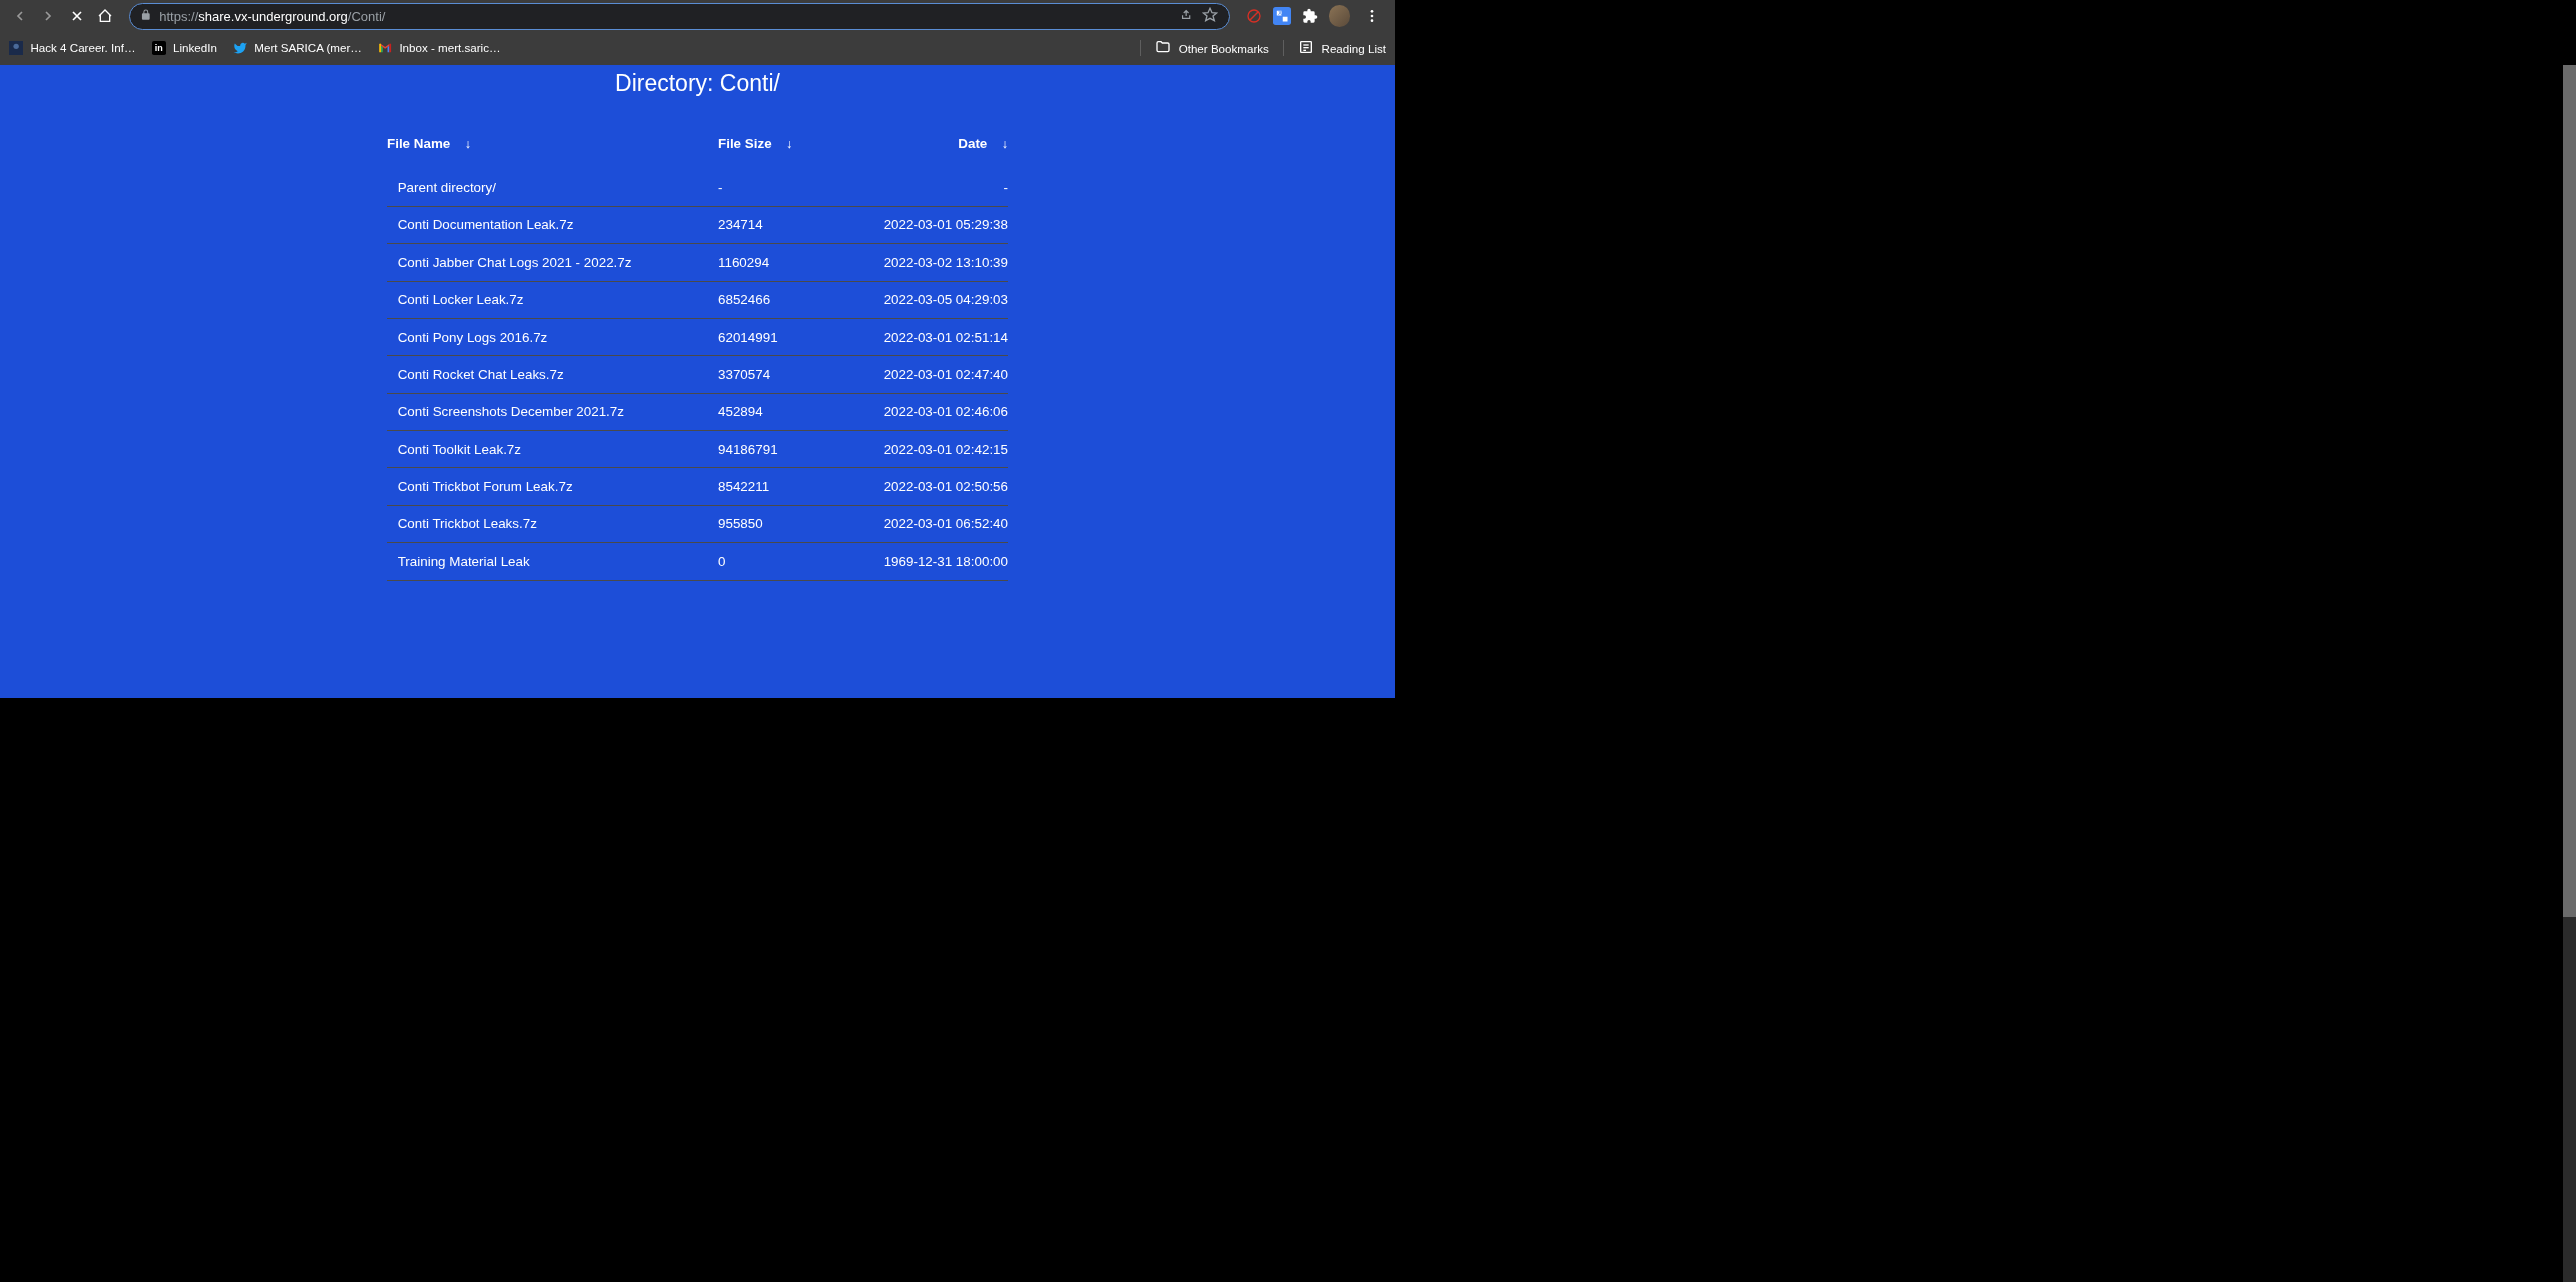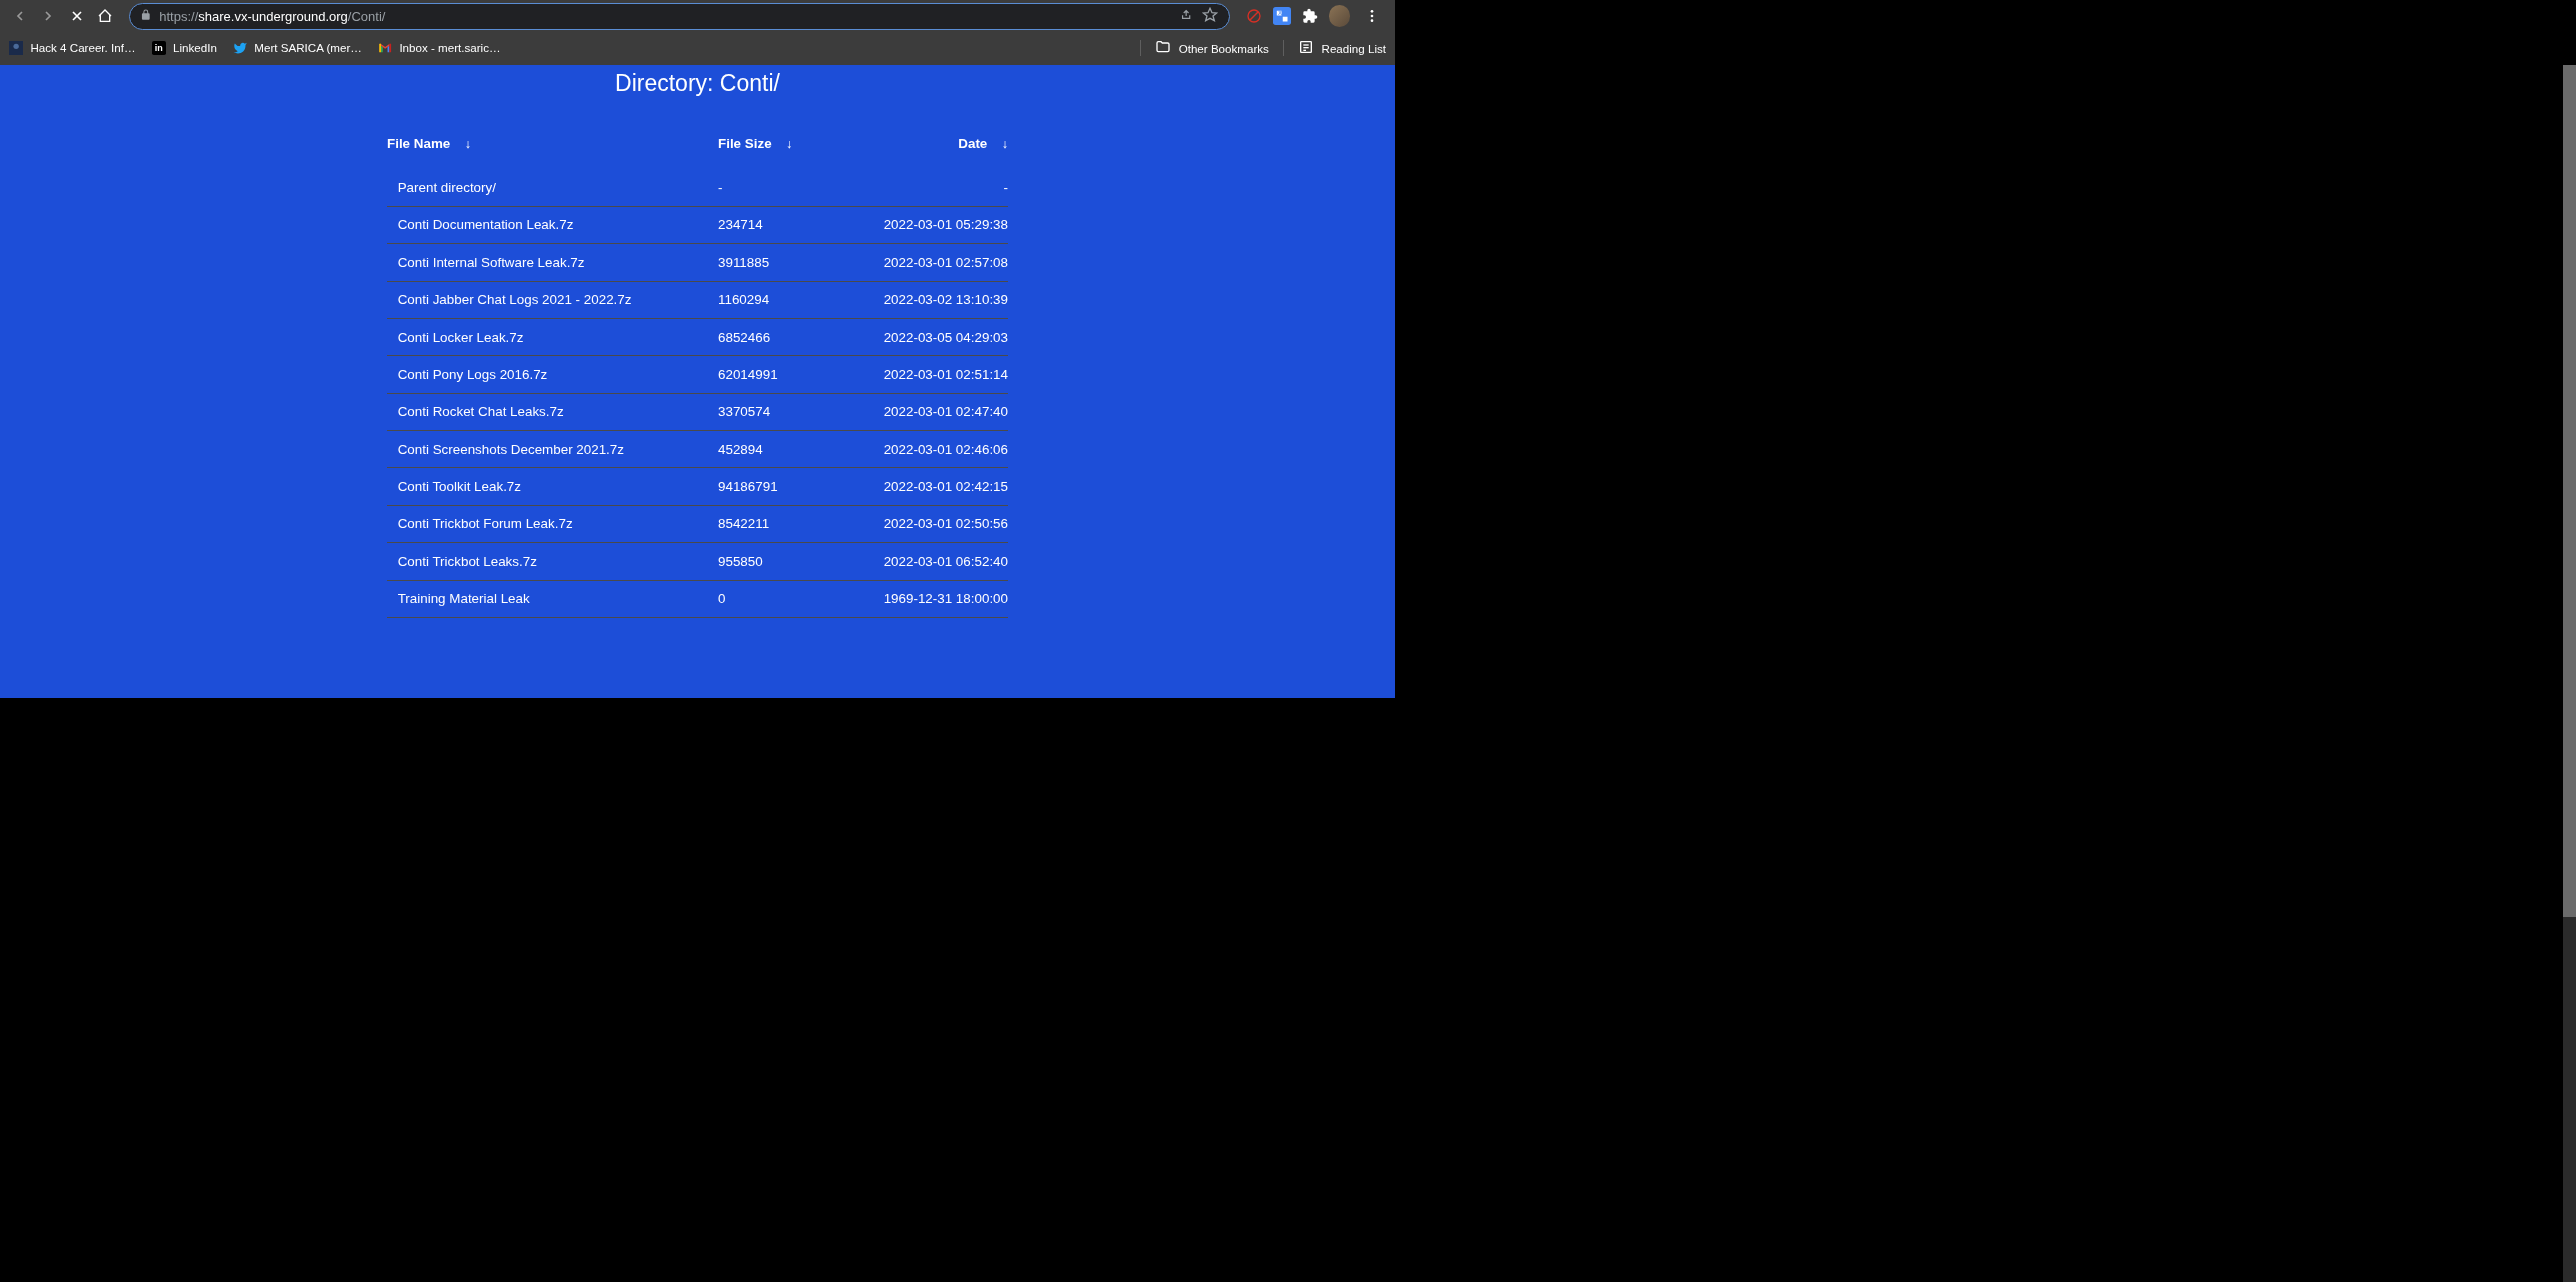--- a/index.html
+++ b/index.html
@@ -402,25 +402,20 @@
           <td class="cell-name"><a>Parent directory/</a></td>
           <td class="cell-size">-</td>
           <td class="cell-date">-</td>
         </tr>
         <tr>
           <td class="cell-name"><a>Conti Documentation Leak.7z</a></td>
           <td class="cell-size">234714</td>
           <td class="cell-date">2022-03-01 05:29:38</td>
         </tr>
         <tr>
-          <td class="cell-name"><a>Conti Internal Software Leak.7z</a></td>
-          <td class="cell-size">3911885</td>
-          <td class="cell-date">2022-03-01 02:57:08</td>
-        </tr>
-        <tr>
           <td class="cell-name"><a>Conti Jabber Chat Logs 2021 - 2022.7z</a></td>
           <td class="cell-size">1160294</td>
           <td class="cell-date">2022-03-02 13:10:39</td>
         </tr>
         <tr>
           <td class="cell-name"><a>Conti Locker Leak.7z</a></td>
           <td class="cell-size">6852466</td>
           <td class="cell-date">2022-03-05 04:29:03</td>
         </tr>
         <tr>

